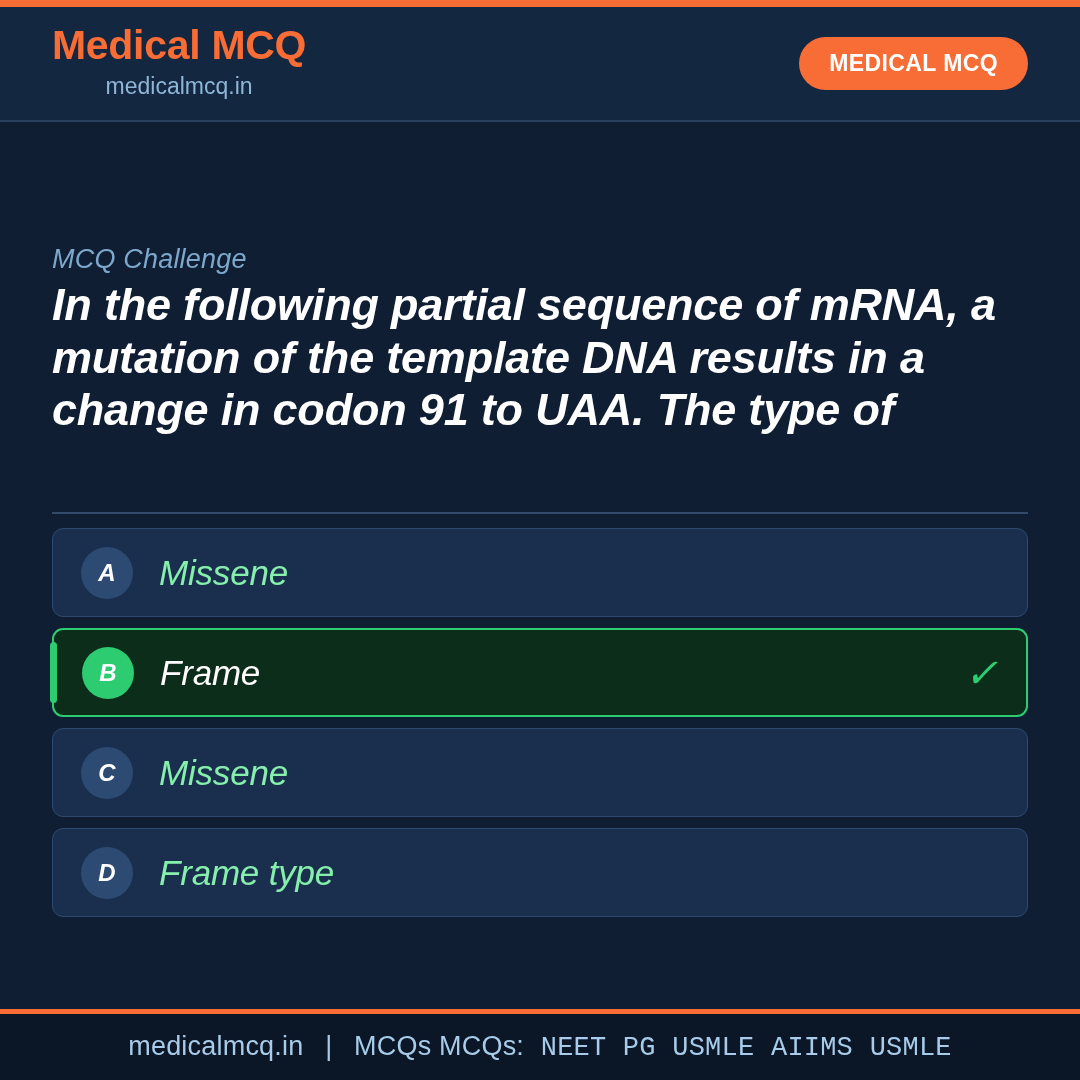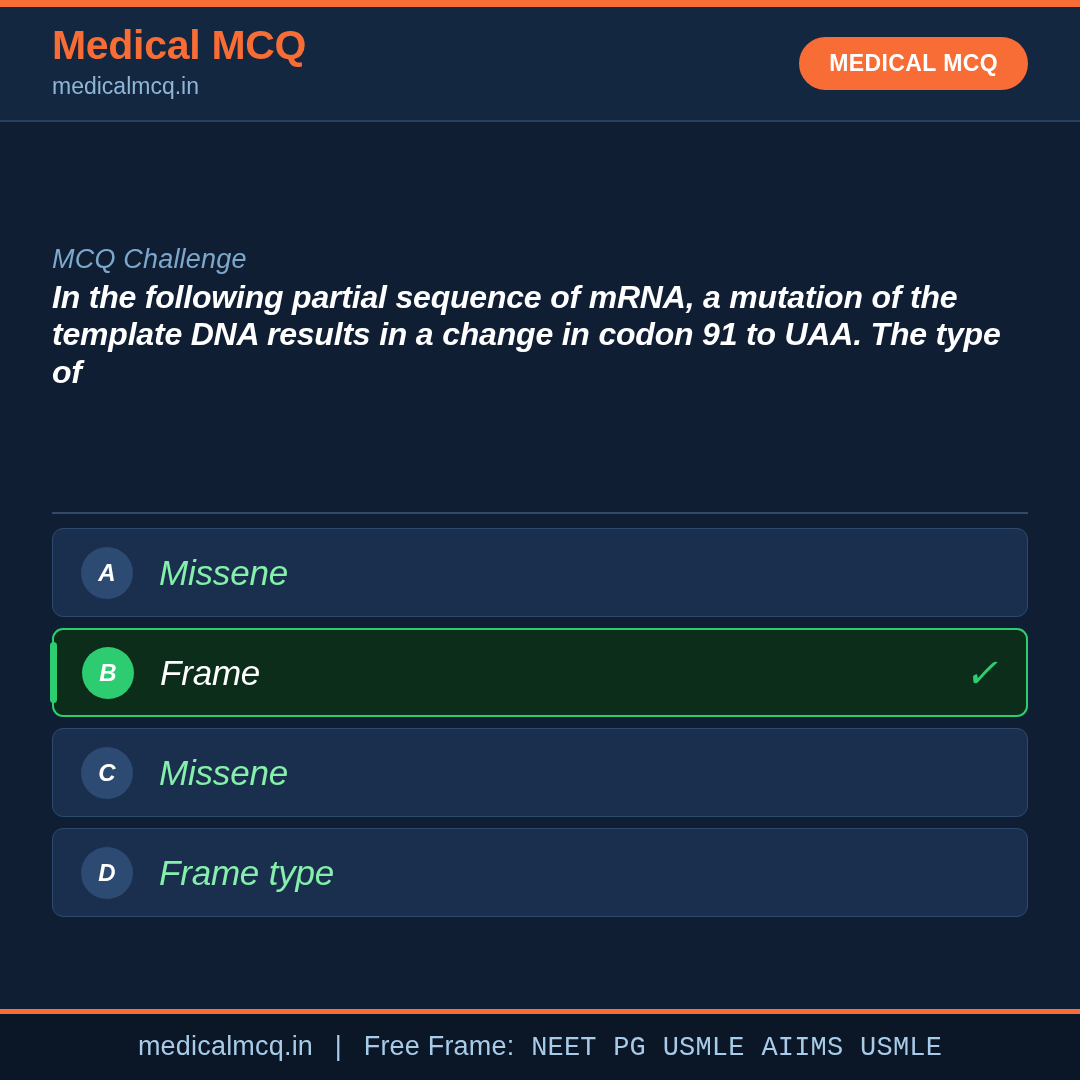--- a/index.html
+++ b/index.html
@@ -30,20 +30,21 @@
     position: absolute;
     top: 7px; left: 0;
     width: 1080px;
     height: 115px;
     background: #132740;
     border-bottom: 2px solid #29415f;
     display: flex;
     align-items: center;
     justify-content: space-between;
     padding: 0 52px;
+    text-align: center;
   }
 
   .brand-block { display: flex; flex-direction: column; justify-content: center; }
 
   .brand-title {
     font-size: 41px;
     font-weight: bold;
     color: #f86c35;
     letter-spacing: -0.3px;
     line-height: 1.05;
@@ -84,21 +85,21 @@
     font-size: 27px;
     color: #7da8cc;
     letter-spacing: 0.2px;
   }
 
   .question {
     position: absolute;
     top: 155px;
     left: 52px;
     width: 976px;
-    font-size: 32px;
+    font-size: 45px;
     font-weight: bold;
     color: #ffffff;
     line-height: 1.17;
     letter-spacing: -0.2px;
   }
 
   .divider {
     position: absolute;
     top: 388px;
     left: 52px;
@@ -247,19 +248,19 @@
       <span class="check"></span>
     </div>
 
   </div>
 </div>
 
 <div class="footer">
   <div class="footer-text">
     <span>medicalmcq.in</span>
     <span class="sep">|</span>
-    <span>Free Frame:</span>
+    <span>MCQs MCQs:</span>
     <span class="tag">NEET PG</span>
     <span class="tag">USMLE</span>
     <span class="tag">AIIMS</span>
     <span class="tag">USMLE</span>
   </div>
 </div>
 
 </body></html>

